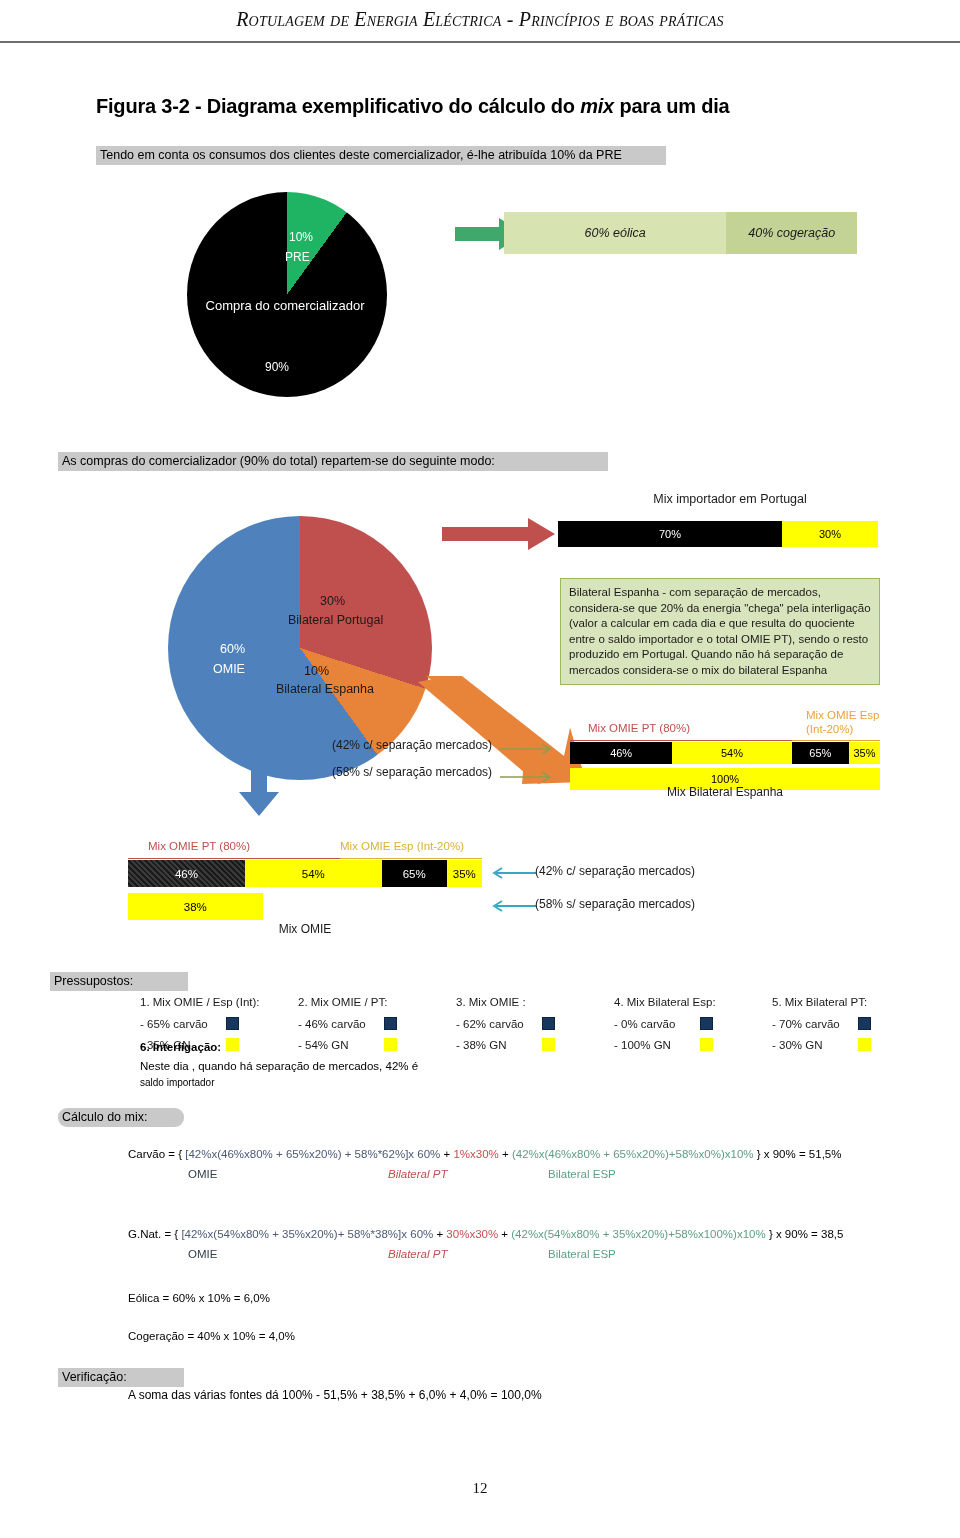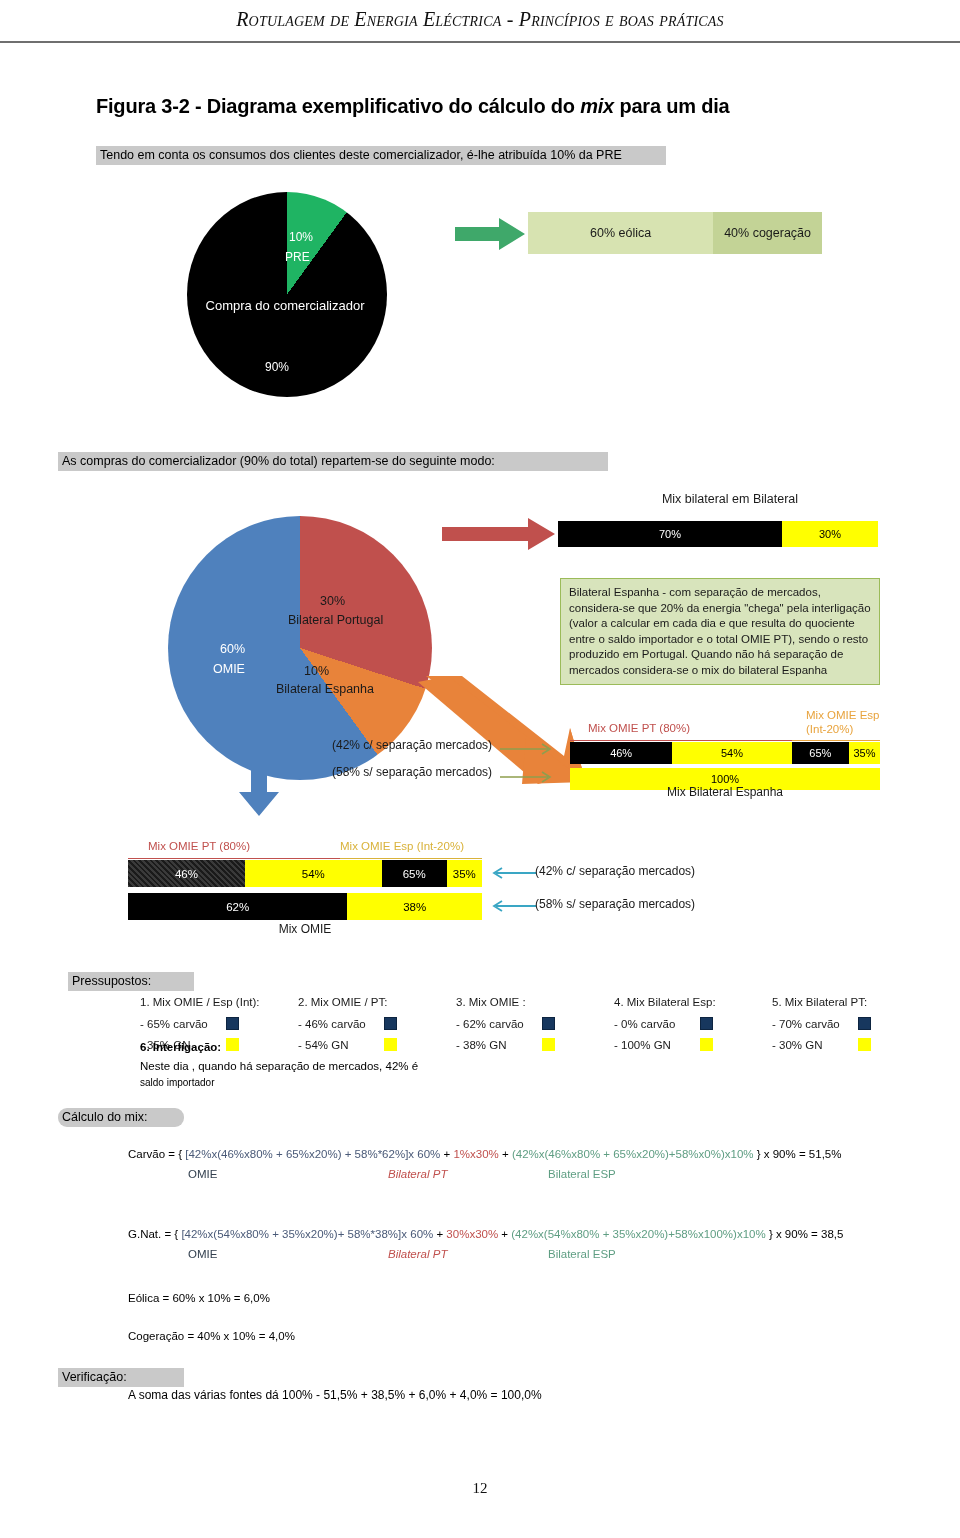--- a/index.html
+++ b/index.html
@@ -68,22 +68,23 @@
   #pre-90    { left:78px;  top:168px; font-size:12px; }
 
   
   .arrow-right {
     position:absolute;
     display:block;
   }
 
   
   #pre-split {
-    position:absolute; left:528px; top:212px; width:294px; height:42px;
+    position:absolute; left:504px; top:212px; width:353px; height:42px;
     display:flex;
+    font-style:italic;
   }
   #pre-split .seg { display:flex; align-items:center; justify-content:center;
     font-size:12.5px; color:#1a1a1a; }
   #pre-split .seg.eolica { width:63%; background:#d7e3b1; }
   #pre-split .seg.coger  { width:37%; background:#c3d396; }
 
   
   #omie-pie {
     position:absolute; left:168px; top:516px; width:264px; height:264px;
     border-radius:50%;
@@ -172,21 +173,21 @@
   }
   #b3-bar2 .seg { display:flex; align-items:center; justify-content:center; font-size:11.5px; }
   #b3-bar2 .s1 { width:62%; background:#000;    color:#fff; }
   #b3-bar2 .s2 { width:38%; background:#ffff00; color:#000; }
   #b3-cap { position:absolute; left:128px; top:922px; width:354px; text-align:center;
             font-size:12px; color:#1a1a1a; }
   #b3-note-42 { position:absolute; left:535px; top:864px; font-size:12px; color:#1a1a1a; white-space:nowrap; }
   #b3-note-58 { position:absolute; left:535px; top:897px; font-size:12px; color:#1a1a1a; white-space:nowrap; }
 
   
-  #pressupostos-bar { left:68px; top:972px; width:126px; }
+  #pressupostos-bar { left:50px; top:972px; width:138px; }
   #press-grid {
     position:absolute; left:140px; top:996px; width:790px;
     display:grid; grid-template-columns:repeat(5, 1fr);
     font-size:11.5px; color:#1a1a1a;
   }
   #press-grid .col .hd { font-weight:normal; margin-bottom:9px; white-space:nowrap; }
   #press-grid .col .row { display:flex; align-items:center; margin-bottom:8px; }
   #press-grid .col .row .txt { width:86px; white-space:nowrap; }
   .swatch { width:13px; height:13px; display:inline-block; }
   .sw-carvao { background:#17375e; border:1px solid #0d2440; }
@@ -262,21 +263,21 @@
   <div class="lbl" id="omie-60">60%</div>
   <div class="lbl" id="omie-name">OMIE</div>
   <div class="lbl" id="omie-10">10%</div>
   <div class="lbl" id="omie-besp">Bilateral Espanha</div>
 </div>
 
 <svg class="arrow-right" style="left:442px; top:518px;" width="115" height="32" viewBox="0 0 115 32">
   <path d="M0 9 H86 V0 L113 16 L86 32 V23 H0 Z" fill="#c0504d"></path>
 </svg>
 
-<div id="mix-bpt-title">Mix bilateral em Bilateral</div>
+<div id="mix-bpt-title">Mix importador em Portugal</div>
 <div id="mix-bpt-bar">
   <div class="seg carvao">70%</div>
   <div class="seg gn">30%</div>
 </div>
 
 <div id="esp-note">Bilateral Espanha - com separação de mercados, considera-se que 20% da energia "chega" pela interligação (valor a  calcular em cada dia e que resulta do quociente entre o saldo importador e o total OMIE PT), sendo o resto produzido em Portugal.  Quando não há separação de mercados considera-se o mix do bilateral Espanha</div>
 
 <svg style="position:absolute; left:418px; top:676px;" width="170" height="110" viewBox="0 0 170 110">
   <path d="M8 0 L44 0 L146 80 L152 52 L168 106 L112 100 L138 92 L8 0 Z" fill="#e8833a"></path>
   <path d="M6 2 L150 96 L152 52 L168 106 L110 102 L138 92 Z" fill="#e8833a"></path>
@@ -320,21 +321,20 @@
 <div id="b3-rule-pt"></div>
 <div id="b3-rule-esp"></div>
 
 <div id="b3-bar1">
   <div class="seg s1">46%</div>
   <div class="seg s2">54%</div>
   <div class="seg s3">65%</div>
   <div class="seg s4">35%</div>
 </div>
 <div id="b3-bar2">
-  <div class="seg s1">62%</div>
   <div class="seg s2">38%</div>
 </div>
 <div id="b3-cap">Mix OMIE</div>
 
 <svg style="position:absolute; left:492px; top:866px;" width="44" height="14" viewBox="0 0 44 14">
   <path d="M44 7 H4 M10 2 L2 7 L10 12" stroke="#3aa6c4" stroke-width="1.8" fill="none"></path>
 </svg>
 <svg style="position:absolute; left:492px; top:899px;" width="44" height="14" viewBox="0 0 44 14">
   <path d="M44 7 H4 M10 2 L2 7 L10 12" stroke="#3aa6c4" stroke-width="1.8" fill="none"></path>
 </svg>

